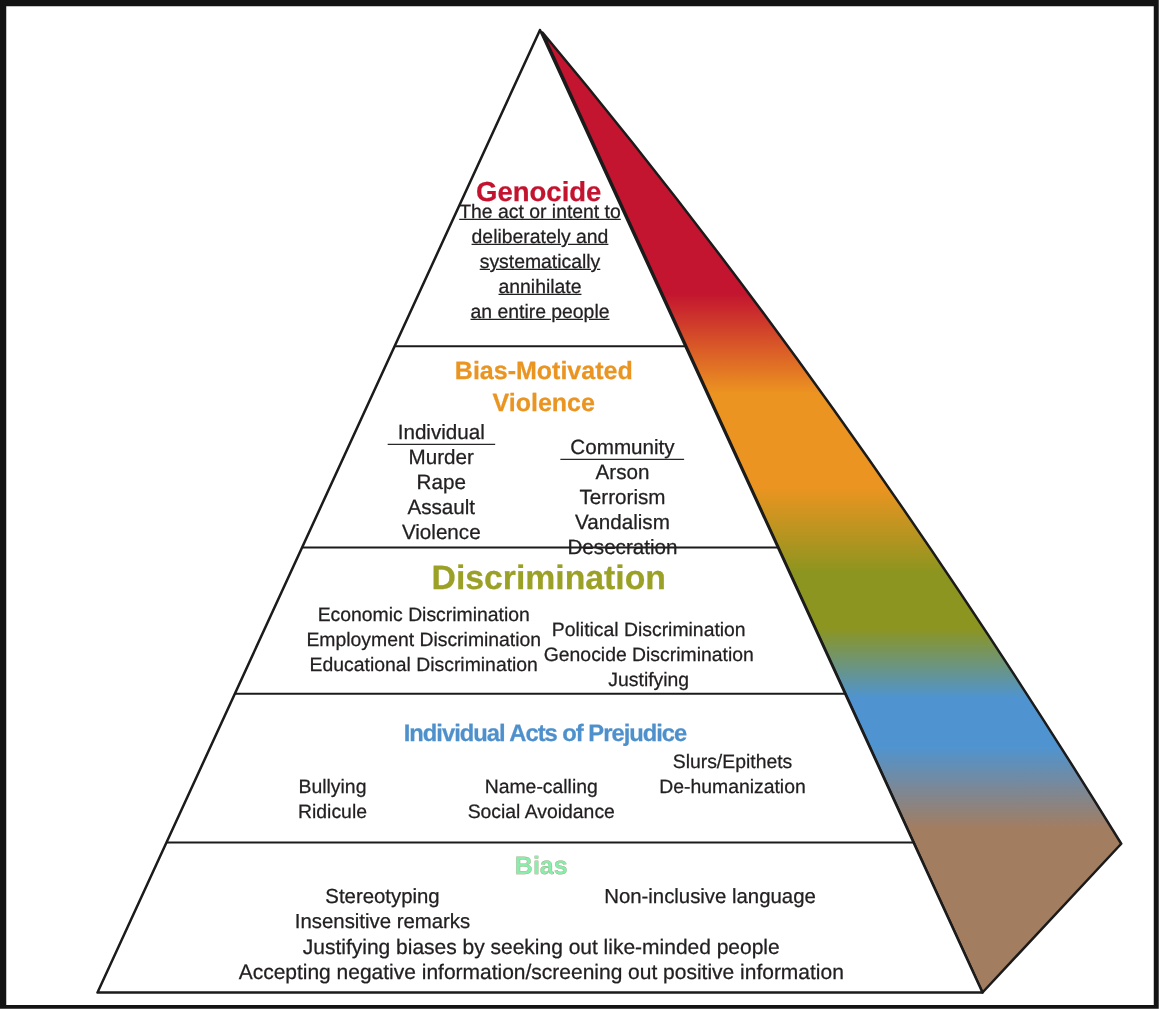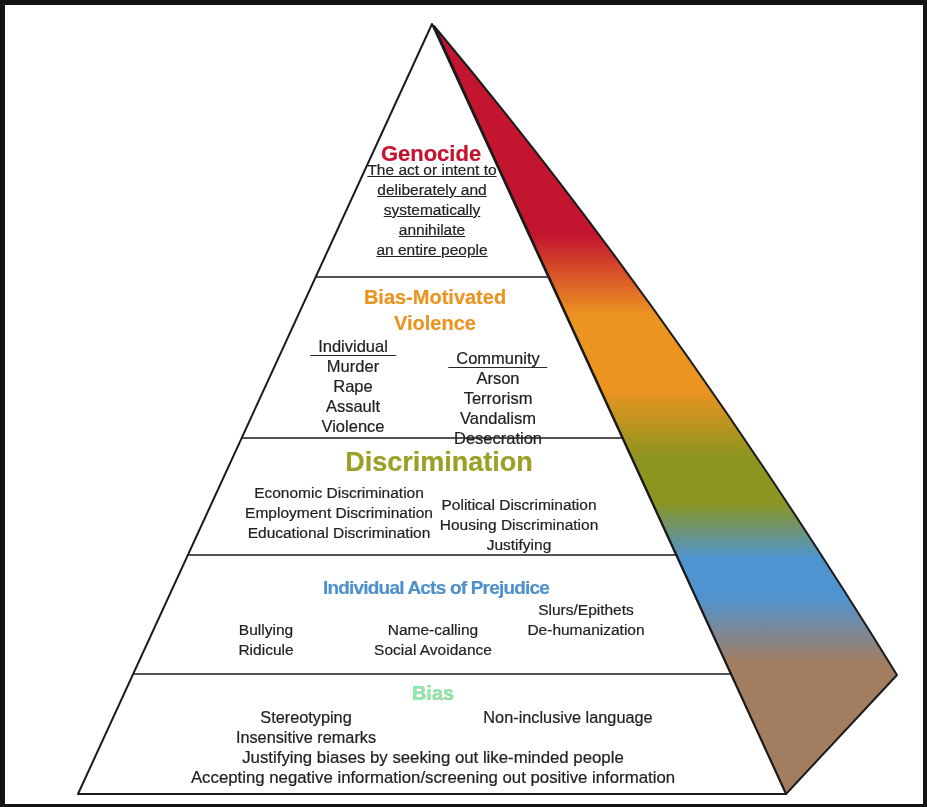--- a/index.html
+++ b/index.html
@@ -69,21 +69,21 @@
 </div>
 
 <div class="t h" style="left: 439px; top: 451px; font-size: 27px; color: rgb(155, 160, 38); text-align: right; -webkit-text-stroke: 0.2px rgb(155, 160, 38);">Discrimination</div>
 <div class="t" style="left:339px;top:483px;">
   <div>Economic Discrimination</div>
   <div>Employment Discrimination</div>
   <div>Educational Discrimination</div>
 </div>
 <div class="t" style="left:519px;top:483px;margin-top:12px;">
   <div>Political Discrimination</div>
-  <div>Housing Discrimination</div>
+  <div>Genocide Discrimination</div>
   <div>Justifying</div>
 </div>
 
 <div class="t h" style="left: 436px; top: 577px; font-size: 19px; letter-spacing: -0.8px; color: rgb(78, 144, 203); -webkit-text-stroke: 0.2px rgb(78, 144, 203);">Individual Acts of Prejudice</div>
 <div class="t" style="left:266px;top:620px;">
   <div>Bullying</div>
   <div>Ridicule</div>
 </div>
 <div class="t" style="left:433px;top:620px;">
   <div>Name-calling</div>

